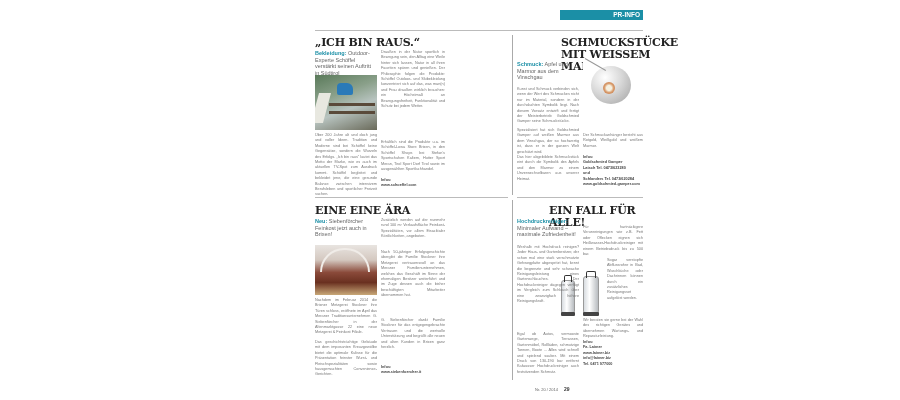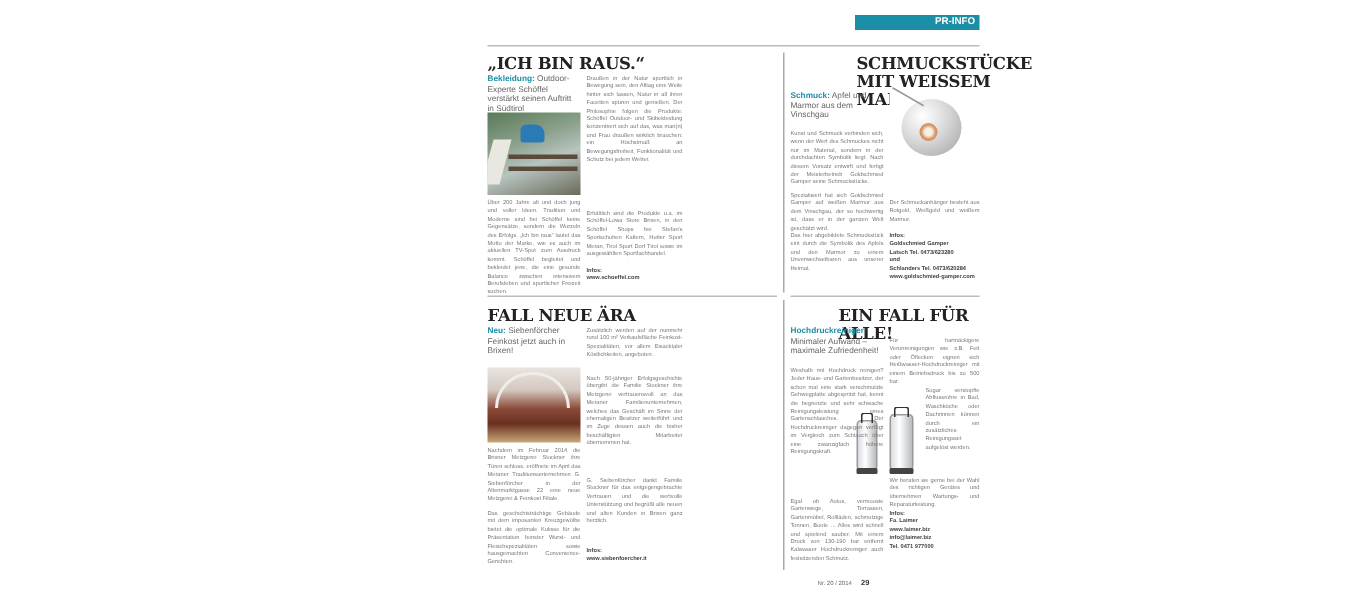--- a/index.html
+++ b/index.html
@@ -1,19 +1,19 @@
 <!DOCTYPE html>
 <html><head>
 <meta charset="utf-8">
 <style>
   * { box-sizing: border-box; margin: 0; padding: 0; }
   html, body { width: 900px; height: 400px; background: #ffffff; overflow: hidden; }
   body { font-family: "Liberation Sans", sans-serif; color: #555; position: relative; }
 
-  .page { position: absolute; left: 325px; top: 0; width: 340px; height: 400px; }
+  .page { position: absolute; left: 315px; top: 0; width: 340px; height: 400px; }
 
   .prinfo {
     position: absolute; left: 245px; top: 10px; width: 83px; height: 10px;
     background: #1b8fa6; color: #fff; font-size: 6.5px; font-weight: bold;
     text-align: right; padding-right: 3px; line-height: 10px;
   }
   .top-rule { position: absolute; left: 0; top: 30px; width: 328px; height: 1px; background: #bbb; }
   .vrule { position: absolute; left: 197px; top: 35px; width: 1px; height: 160px; background: #aaa; }
   .vrule2 { position: absolute; left: 197px; top: 200px; width: 1px; height: 180px; background: #aaa; }
   .mid-rule-l { position: absolute; left: 0; top: 197px; width: 193px; height: 1px; background: #bbb; }
@@ -105,21 +105,21 @@
       <div>Infos:</div>
       <div>Goldschmied Gamper</div>
       <div>Latsch Tel. 0473/623280</div>
       <div>und</div>
       <div>Schlanders Tel. 0473/620284</div>
       <div>www.goldschmied-gamper.com</div>
     </div>
   </div>
 
   <div>
-    <div class="headline" style="left:0;top:205px;width:193px;">FALL NEUE ÄRA</div>
+    <div class="headline" style="left:0;top:205px;width:193px;">EINE EINE ÄRA</div>
     <div class="lead" style="left:0;top:218px;width:62px;">
       <span class="kw">Neu:</span>
       <span>Siebenförcher Feinkost jetzt auch in Brixen!</span>
     </div>
     <div class="photo photo-shop" style="left:0;top:245px;width:62px;height:50px;">
       <div class="arch"></div>
     </div>
     <div class="body-text" style="left:0;top:298px;width:62px;">Nachdem im Februar 2014 die Brixner Metzgerei Stockner ihre Türen schloss, eröffnete im April das Meraner Traditionsunternehmen G. Siebenförcher in der Altenmarktgasse 22 eine neue Metzgerei &amp; Feinkost Filiale.</div>
     <div class="body-text" style="left:0;top:340px;width:62px;">Das geschichtsträchtige Gebäude mit dem imposanten Kreuzgewölbe bietet die optimale Kulisse für die Präsentation feinster Wurst- und Fleischspezialitäten sowie hausgemachten Convenience-Gerichten.</div>
     <div class="body-text" style="left:66px;top:218px;width:64px;">Zusätzlich werden auf der nunmehr rund 100 m² Verkaufsfläche Feinkost-Spezialitäten, vor allem Eisacktaler Köstlichkeiten, angeboten.</div>

